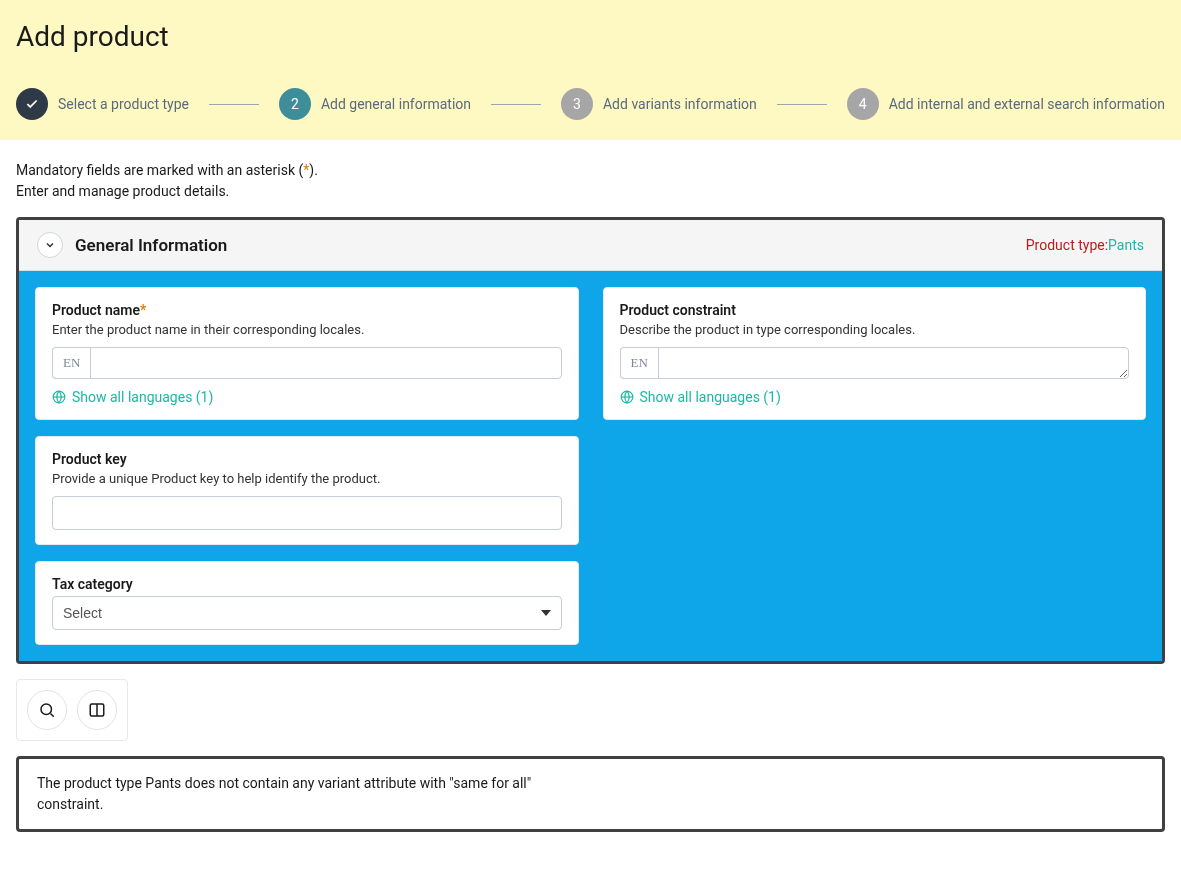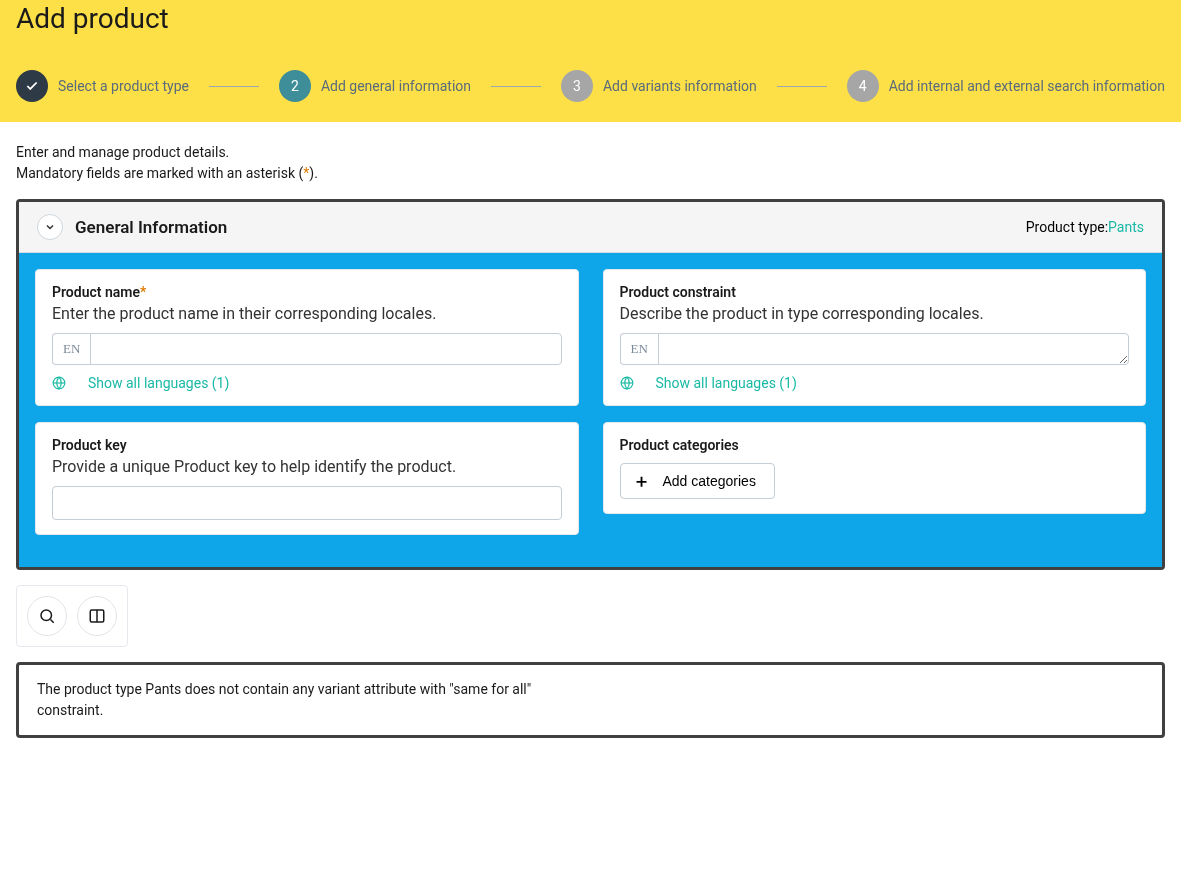--- a/index.html
+++ b/index.html
@@ -4,22 +4,22 @@
 <style>
   * { box-sizing: border-box; margin: 0; padding: 0; }
   body {
     font-family: -apple-system, BlinkMacSystemFont, "Segoe UI", Roboto, "Helvetica Neue", Arial, sans-serif;
     font-size: 14px;
     color: #1a1a1a;
     background: #fff;
     width: 1181px;
   }
   .header-region {
-    background: #fde047;
-    padding: 2px 16px 20px 16px;
+    background: #fef9c3;
+    padding: 20px 16px 20px 16px;
   }
   .page-title {
     font-size: 28px;
     font-weight: 400;
     color: #1a1a1a;
     margin-bottom: 35px;
   }
   .stepper {
     display: flex;
     align-items: center;
@@ -90,21 +90,21 @@
     border-radius: 50%;
     background: #fff;
     border: 1px solid #cfd6dc;
     display: flex;
     align-items: center;
     justify-content: center;
     cursor: pointer;
   }
   .collapse-btn svg { width: 12px; height: 12px; }
   .panel-title { font-size: 17px; font-weight: 600; color: #1a1a1a; }
-  .product-type-label { color: #000000; font-size: 14px; }
+  .product-type-label { color: #b91c1c; font-size: 14px; }
   .product-type-link { color: #1ab9a6; cursor: pointer; }
   .panel-body {
     padding: 16px;
     background: #0ea5e9;
   }
   .two-col {
     display: grid;
     grid-template-columns: 1fr 1fr;
     gap: 24px;
     align-items: start;
@@ -116,21 +116,21 @@
     margin-bottom: 16px;
     background: #fff;
   }
   .field-label {
     font-weight: 600;
     font-size: 14px;
     margin-bottom: 4px;
     display: block;
   }
   .field-hint {
-    font-size: 16px;
+    font-size: 13px;
     color: #333;
     margin-bottom: 10px;
   }
   .locale-row {
     display: flex;
     align-items: stretch;
     font-family: Liberation Serif, serif;
   }
   .locale-tag {
     border: 1px solid #c4ccd4;
@@ -153,21 +153,21 @@
     outline: none;
   }
   textarea.locale-input {
     resize: both;
     min-height: 32px;
     height: 32px;
   }
   .show-lang {
     display: flex;
     align-items: center;
-    gap: 22px;
+    gap: 6px;
     margin-top: 10px;
     color: #1ab9a6;
     font-size: 14px;
     cursor: pointer;
   }
   .globe { width: 14px; height: 14px; }
   .plain-input {
     width: 100%;
     border: 1px solid #c4ccd4;
     border-radius: 4px;
@@ -265,24 +265,24 @@
     </div>
     <div class="step-connector"></div>
     <div class="step">
       <div class="step-circle pending">4</div>
       <span class="step-label">Add internal and external search information</span>
     </div>
   </div>
 </div>
 
 <div class="intro">
-  <p>Enter and manage product details.</p>
   <p>
     <span>Mandatory fields are marked with an asterisk (</span><span class="asterisk">*</span><span>).</span>
   </p>
+  <p>Enter and manage product details.</p>
 </div>
 
 
 <div class="panel">
   <div class="panel-header">
     <div class="panel-header-left">
       <div class="collapse-btn">
         <svg viewBox="0 0 24 24" fill="none" stroke="#333" stroke-width="3">
             <polyline points="6 9 12 15 18 9"></polyline>
           </svg>
@@ -315,47 +315,49 @@
             <span>Show all languages (1)</span>
           </div>
         </div>
 
         <div class="card">
           <label class="field-label">Product key</label>
           <div class="field-hint">Provide a unique Product key to help identify the product.</div>
           <input class="plain-input" type="text" value="" style="">
         </div>
 
+        <div class="card" style="margin-bottom:0">
+          <label class="field-label">Tax category</label>
+          <div class="select-wrap">
+            <button class="select-display">
+              <span>Select</span>
+              <span class="caret-down"></span>
+            </button>
+          </div>
+        </div>
       </div>
 
       <div>
         <div class="card">
           <label class="field-label">Product constraint</label>
           <div class="field-hint">Describe the product in type corresponding locales.</div>
           <div class="locale-row">
             <div class="locale-tag">EN</div>
             <textarea class="locale-input" style=""></textarea>
           </div>
           <div class="show-lang">
             <svg class="globe" viewBox="0 0 24 24" fill="none" stroke="#1ab9a6" stroke-width="2">
                 <circle cx="12" cy="12" r="10"></circle>
                 <line x1="2" y1="12" x2="22" y2="12"></line>
                 <path d="M12 2a15 15 0 0 1 0 20a15 15 0 0 1 0-20"></path>
               </svg>
             <span>Show all languages (1)</span>
           </div>
         </div>
 
-        <div class="card" style="margin-bottom:0">
-          <label class="field-label" style="margin-bottom:10px;">Product categories</label>
-          <button class="add-cat-btn">
-            <span class="plus">＋</span>
-            <span>Add categories</span>
-          </button>
-        </div>
       </div>
     </div>
   </div>
 </div>
 
 
 <div class="toolbar">
   <button class="tool-btn">
     <svg viewBox="0 0 24 24" fill="none" stroke="#1a1a1a" stroke-width="2">
         <circle cx="11" cy="11" r="7"></circle>

